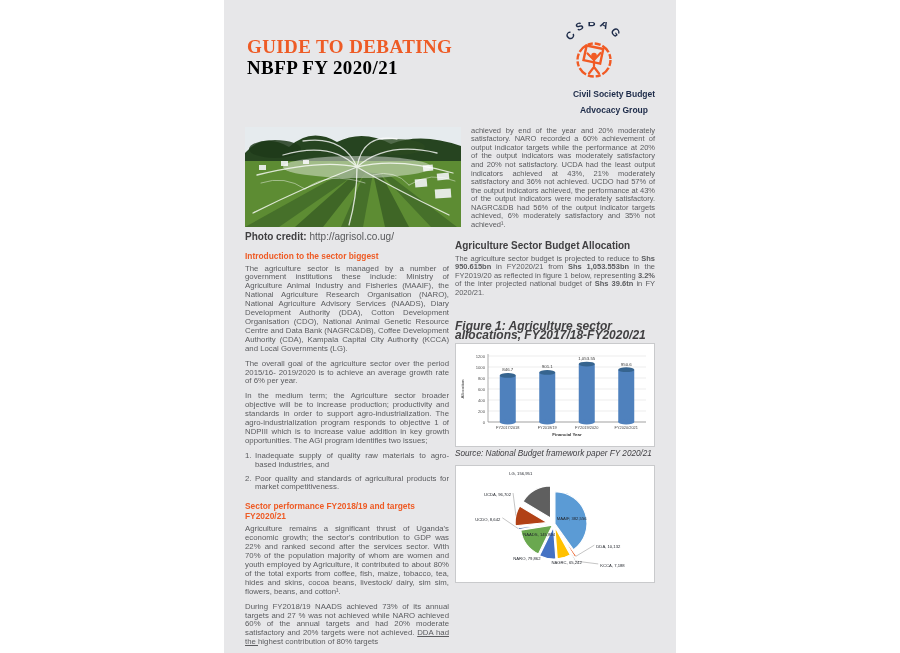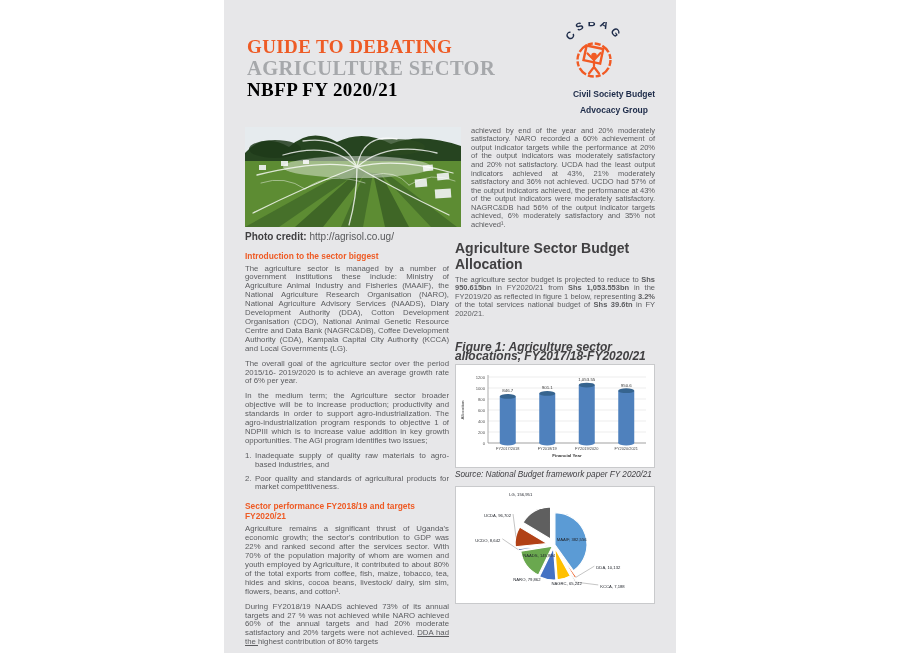--- a/index.html
+++ b/index.html
@@ -14,21 +14,21 @@
   .logo-wrap{width:110px;text-align:center;margin-top:-14px;}
   .org-name{font-size:8.5px;font-weight:bold;color:#1d2b49;line-height:1.15;margin-top:6px;}
   .columns{display:flex;gap:6px;padding:0 21px;margin-top:11px;}
   .col-left{width:204px;}
   .col-right{width:200px;}
   .photo-box{width:216px;height:100px;overflow:hidden;background:#9db88a;}
   .credit{margin-top:4px;font-size:10px;color:#58595b;}
   .credit b{color:#414042;}
   .credit a{color:#58595b;text-decoration:none;}
   .h-orange{color:#ee5b25;font-weight:bold;font-size:8.4px;margin:9px 0 4px 0;}
-  .h-dark{color:#414042;font-weight:bold;font-size:14px;margin:10px 0 4px 0;}
+  .h-dark{color:#414042;font-weight:bold;font-size:10px;margin:10px 0 4px 0;}
   p.body{font-size:7.8px;line-height:8.9px;color:#5b5c5f;text-align:justify;margin:0 0 6px 0;}
   .col-right p.body{font-size:7.5px;line-height:8.6px;}
   .indent{padding-left:16px;}
   .li{display:flex;font-size:7.8px;line-height:8.9px;color:#5b5c5f;margin:0 0 5px 0;}
   .li .num{width:10px;flex:none;}
   .li .li-text{flex:1;text-align:justify;}
   .u{text-decoration:underline;}
   .foot-rule{width:56px;border-top:1px solid #6b6c6e;margin:1px 0 4px 0;}
   .footnote{font-size:6.8px;color:#58595b;}
   .fig-caption{color:#414042;font-weight:bold;font-size:12px;line-height:9.4px;margin:24px 0 3px 0;font-style:italic;}
@@ -38,21 +38,20 @@
 </style>
 </head>
 <body>
 
 <div class="canvas">
   <div class="page">
 
     <div class="header">
       <div class="titles">
         <div class="t1">GUIDE TO DEBATING</div>
-        <div class="t2">AGRICULTURE SECTOR</div>
         <div class="t3">NBFP FY 2020/21</div>
       </div>
       <div class="logo-wrap">
         <svg width="70" height="62" viewBox="0 0 70 62">
           <defs>
               <path id="arcpath" d="M 11 28 A 24 24 0 0 1 59 28" fill="none"></path>
             </defs>
           <text font-size="11" font-weight="bold" fill="#1d2b49" letter-spacing="3.5" font-family="Liberation Sans, sans-serif">
             <textPath href="#arcpath" startOffset="50%" text-anchor="middle">CSBAG</textPath>
           </text>
@@ -132,21 +131,21 @@
         <p class="body">Agriculture remains a significant thrust of Uganda's economic growth; the sector's contribution to GDP was 22% and ranked second after the services sector.  With 70% of the population majority of whom are women and youth employed by Agriculture, it contributed to about 80% of the total exports from coffee, fish, maize, tobacco, tea, hides and skins, cocoa beans, livestock/ dairy, sim sim, flowers, beans, and cotton¹.</p>
         <p class="body"><span>During FY2018/19 NAADS achieved 73% of its annual targets and 27 % was not achieved while NARO achieved 60% of the annual targets and had 20% moderate satisfactory and 20% targets were not achieved. </span><span class="u">DDA had the </span><span>highest contribution of 80% targets</span></p>
         <div class="foot-rule"></div>
         <div class="footnote">¹Government Annual Performance Report FY 2018/19</div>
       </div>
 
       <div class="col-right">
         <p class="body indent">achieved by end of the year and 20% moderately satisfactory. NARO recorded a 60% achievement of output indicator targets while the performance at 20% of the output indicators was moderately satisfactory and 20% not satisfactory. UCDA had the least output indicators achieved at 43%, 21% moderately satisfactory and 36% not achieved. UCDO had 57% of the output indicators achieved, the performance at 43% of the output indicators were moderately satisfactory. NAGRC&amp;DB had 56% of the output indicator targets achieved, 6% moderately satisfactory and 35% not achieved¹.</p>
 
         <div class="h-dark">Agriculture Sector Budget Allocation</div>
-        <p class="body"><span>The agriculture sector budget is projected to reduce to </span><b>Shs 950.615bn</b><span> in FY2020/21 from </span><b>Shs 1,053.553bn</b><span> in the FY2019/20 as reflected in figure 1 below, representing </span><b>3.2%</b><span> of the total services national budget of </span><b>Shs 39.6tn</b><span> in FY 2020/21.</span></p>
+        <p class="body"><span>The agriculture sector budget is projected to reduce to </span><b>Shs 950.615bn</b><span> in FY2020/21 from </span><b>Shs 1,053.553bn</b><span> in the FY2019/20 as reflected in figure 1 below, representing </span><b>3.2%</b><span> of the inter projected national budget of </span><b>Shs 39.6tn</b><span> in FY 2020/21.</span></p>
 
         <div class="fig-caption">Figure 1: Agriculture sector allocations, FY2017/18-FY2020/21</div>
         <div class="figure-box">
           <svg id="barchart" width="194" height="98" viewBox="0 0 194 98">
               <line x1="30" y1="76" x2="188" y2="76" stroke="#d9d9d9" stroke-width="0.5"></line>
               <text x="27" y="77.6" font-size="4.2" fill="#555" text-anchor="end" font-family="Liberation Sans, sans-serif">0</text>
               <line x1="30" y1="65" x2="188" y2="65" stroke="#d9d9d9" stroke-width="0.5"></line>
               <text x="27" y="66.6" font-size="4.2" fill="#555" text-anchor="end" font-family="Liberation Sans, sans-serif">200</text>
               <line x1="30" y1="54" x2="188" y2="54" stroke="#d9d9d9" stroke-width="0.5"></line>
               <text x="27" y="55.6" font-size="4.2" fill="#555" text-anchor="end" font-family="Liberation Sans, sans-serif">400</text>

